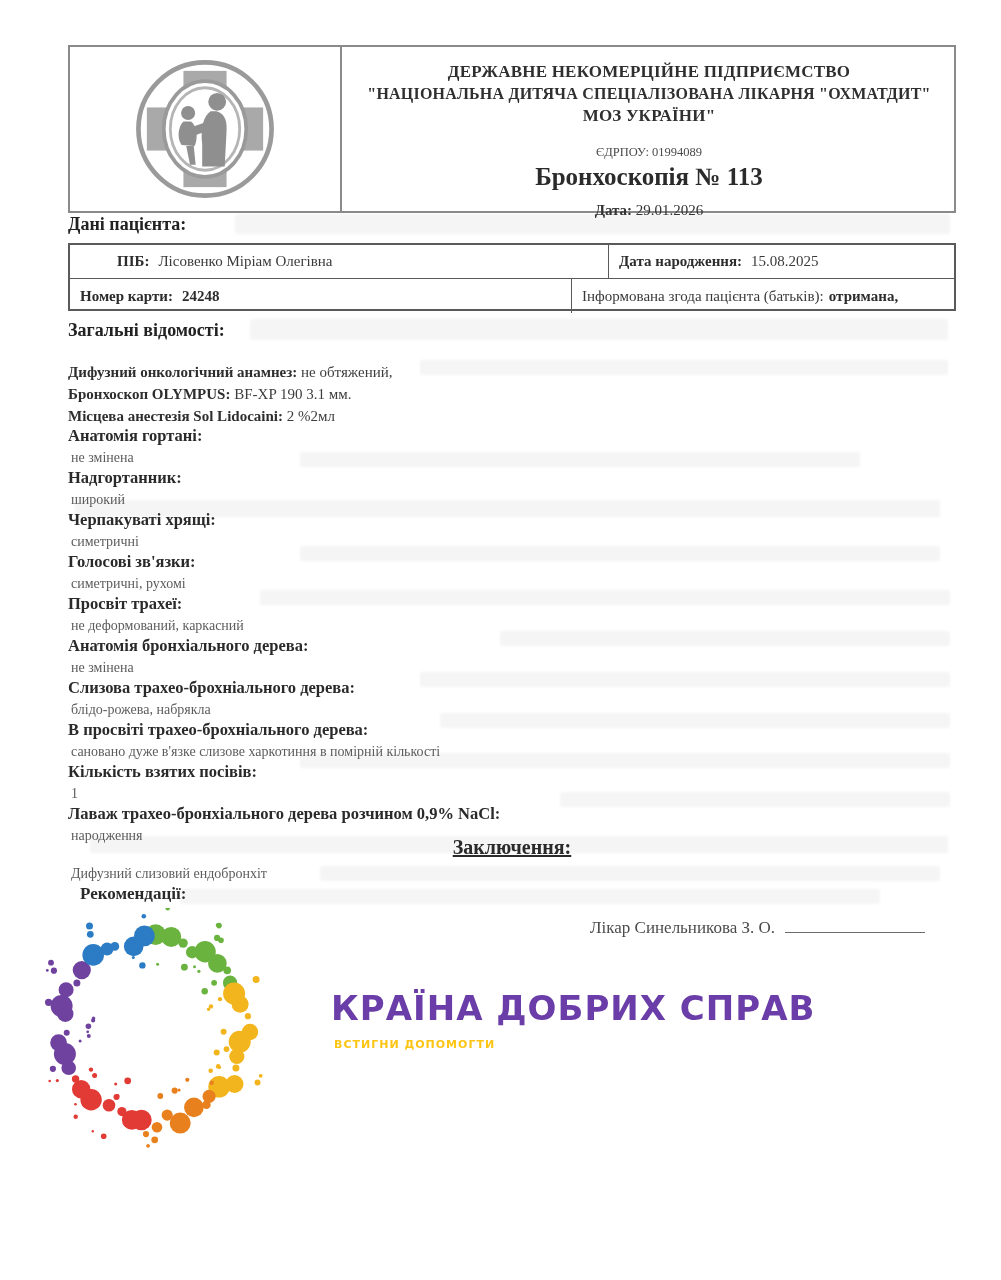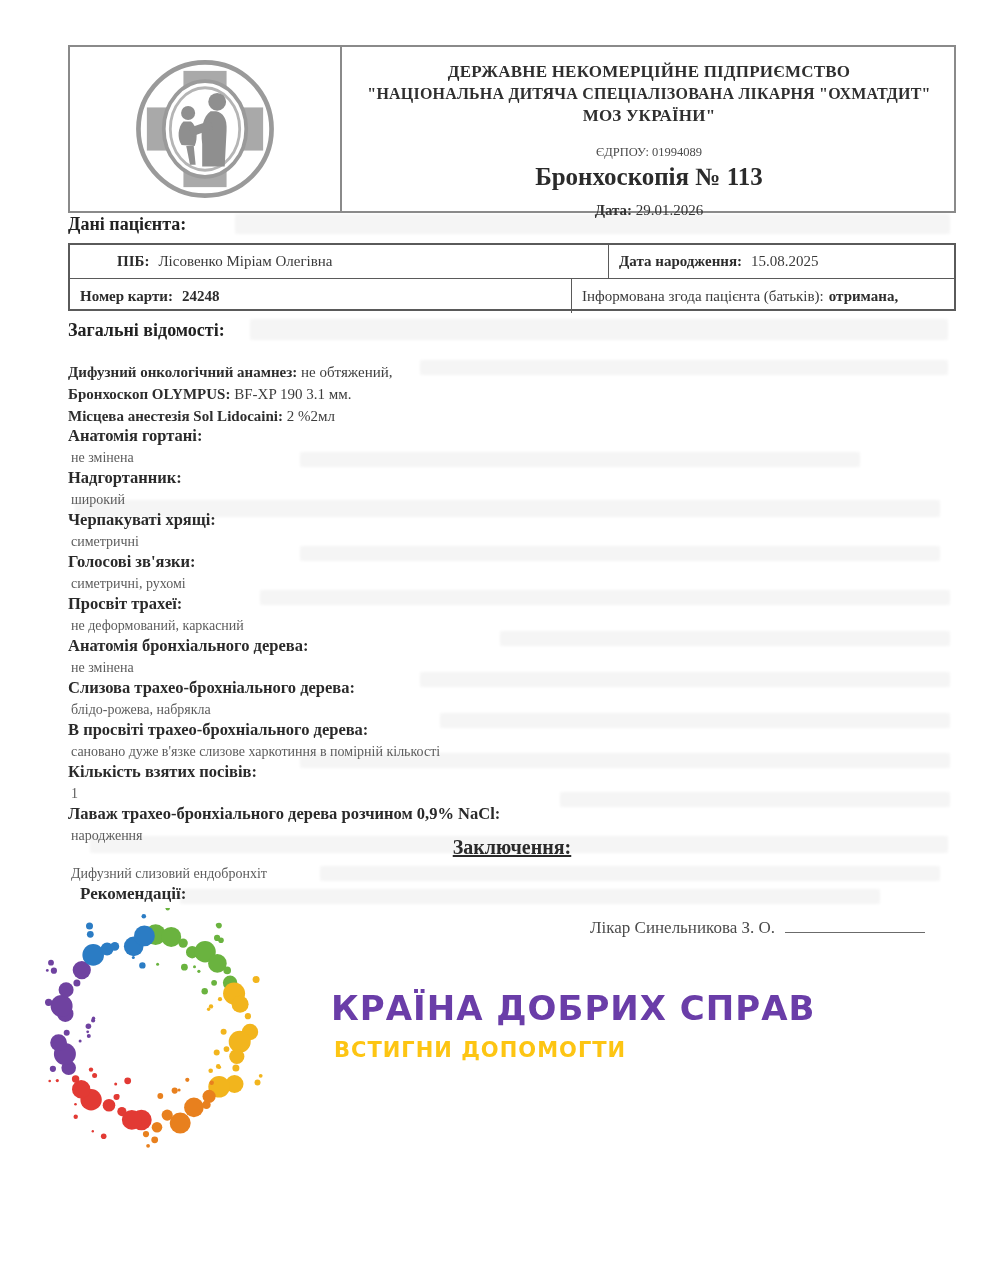--- a/index.html
+++ b/index.html
@@ -94,21 +94,21 @@
   
   .ring-wrap { position: absolute; left: 32px; top: 908px; width: 250px; height: 240px; }
   .brand-title {
     position: absolute; left: 331px; top: 988px;
     font-family: "DejaVu Sans", sans-serif;
     font-weight: bold; font-size: 34px; letter-spacing: 1px;
   }
   .brand-subtitle {
     position: absolute; left: 334px; top: 1038px;
     font-family: "DejaVu Sans", sans-serif;
-    font-weight: bold; font-size: 21px; letter-spacing: 1px;
+    font-weight: bold; font-size: 11px; letter-spacing: 1px;
   }
 </style>
 </head>
 <body>
 
 <div class="page">
 
   <div class="smudge" style="left:235px; top:214px; width:715px; height:20px;"></div>
   <div class="smudge" style="left:250px; top:319px; width:698px; height:21px;"></div>
   <div class="smudge" style="left:420px; top:360px; width:528px; height:15px;"></div>

